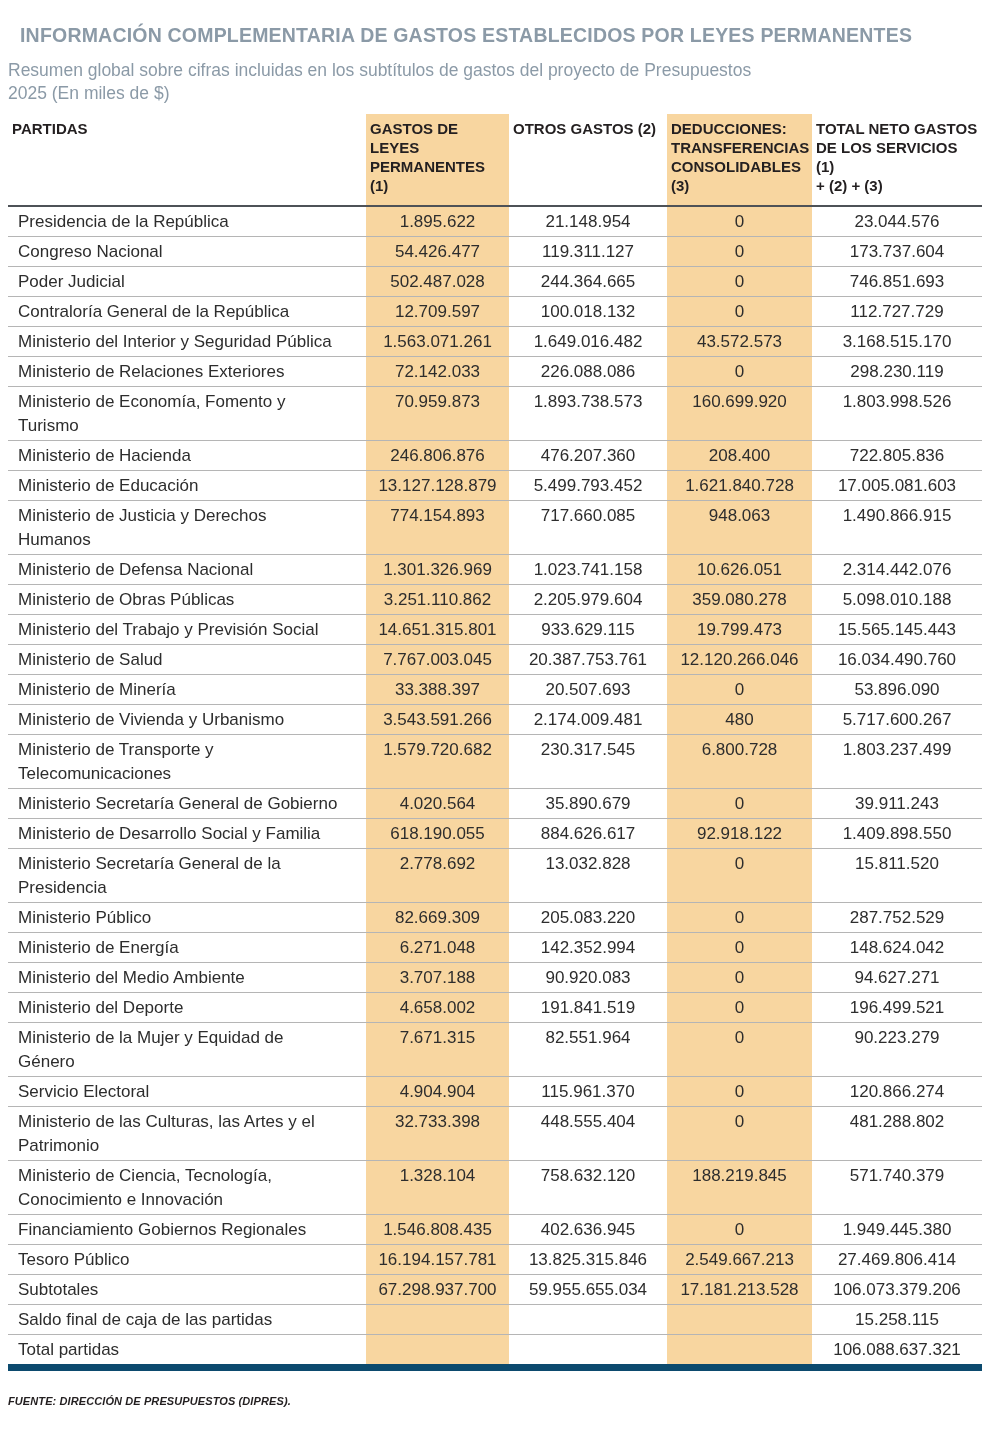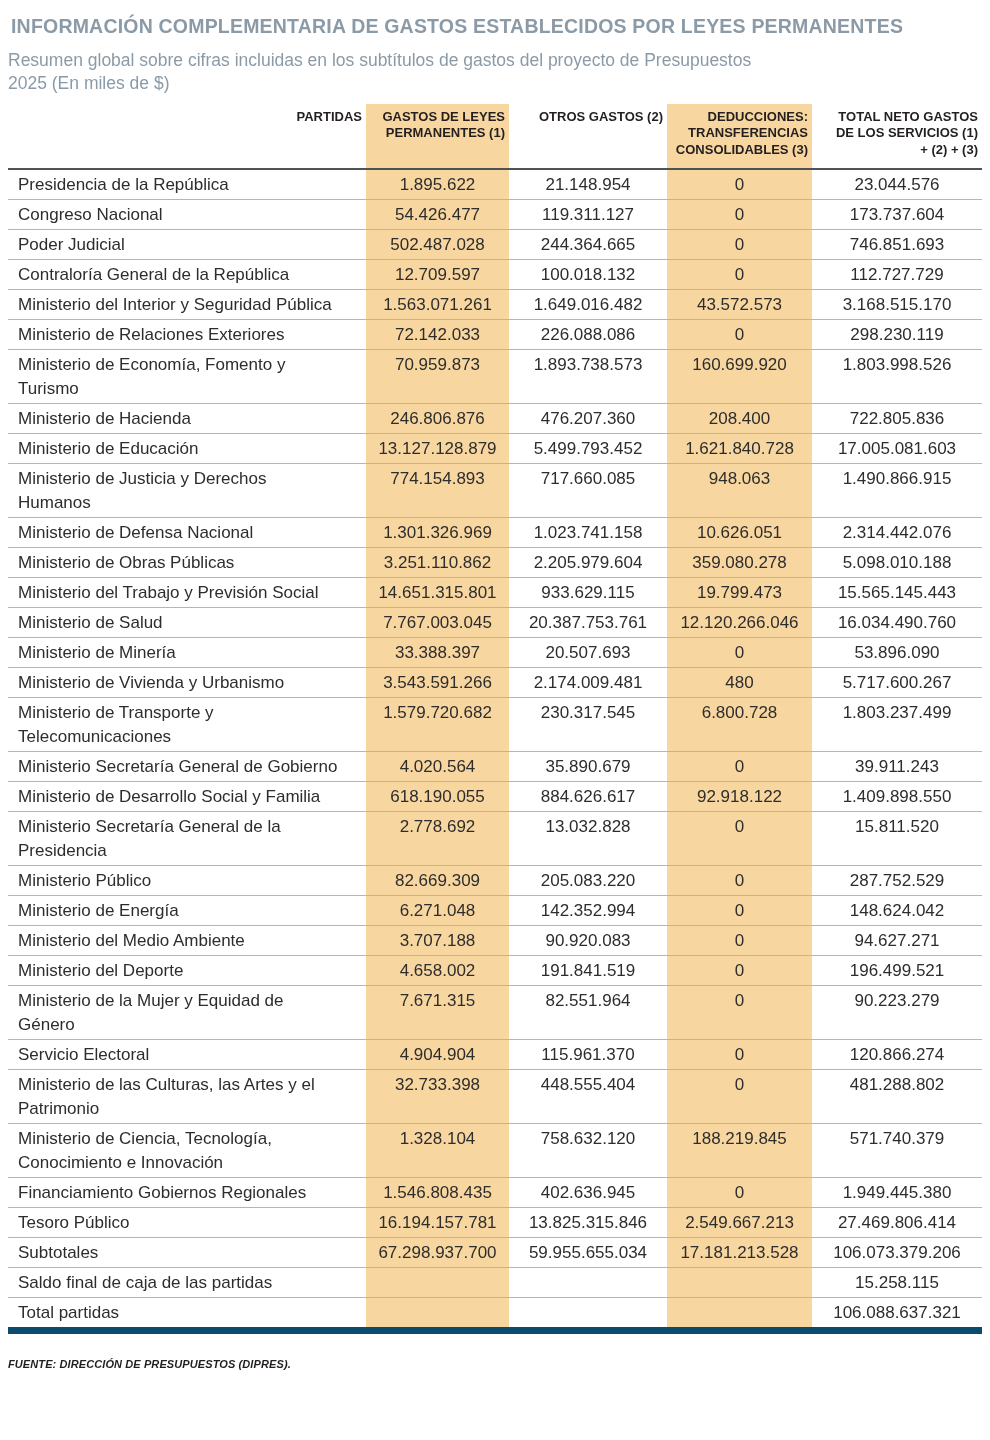--- a/index.html
+++ b/index.html
@@ -8,21 +8,21 @@
 
   .page {
     width: 990px;
     height: 1440px;
     background: #ffffff;
     padding: 12px 8px 0 8px;
     overflow: hidden;
   }
 
   .title {
-    margin: 3px;
+    margin: 12px;
     font-size: 19.5px;
     font-weight: bold;
     color: #8b9aa7;
     letter-spacing: 0.2px;
   }
 
   .subtitle {
     margin: 11px 0 9px 0;
     font-size: 17.5px;
     font-weight: normal;
@@ -37,24 +37,24 @@
     table-layout: fixed;
   }
 
   col.c-partidas { width: 358px; }
   col.c-leyes    { width: 143px; }
   col.c-otros    { width: 158px; }
   col.c-deduc    { width: 145px; }
   col.c-total    { width: 170px; }
 
   thead th {
-    font-size: 13px;
+    font-size: 15px;
     font-weight: bold;
     color: #231f20;
-    text-align: right;
+    text-align: left;
     vertical-align: top;
     padding: 5px 4px 10px 4px;
     line-height: 1.28;
     border-bottom: 2px solid #4e5257;
     white-space: pre-line;
   }
 
   tbody tr { height: 17px; }
 
   tbody td {

